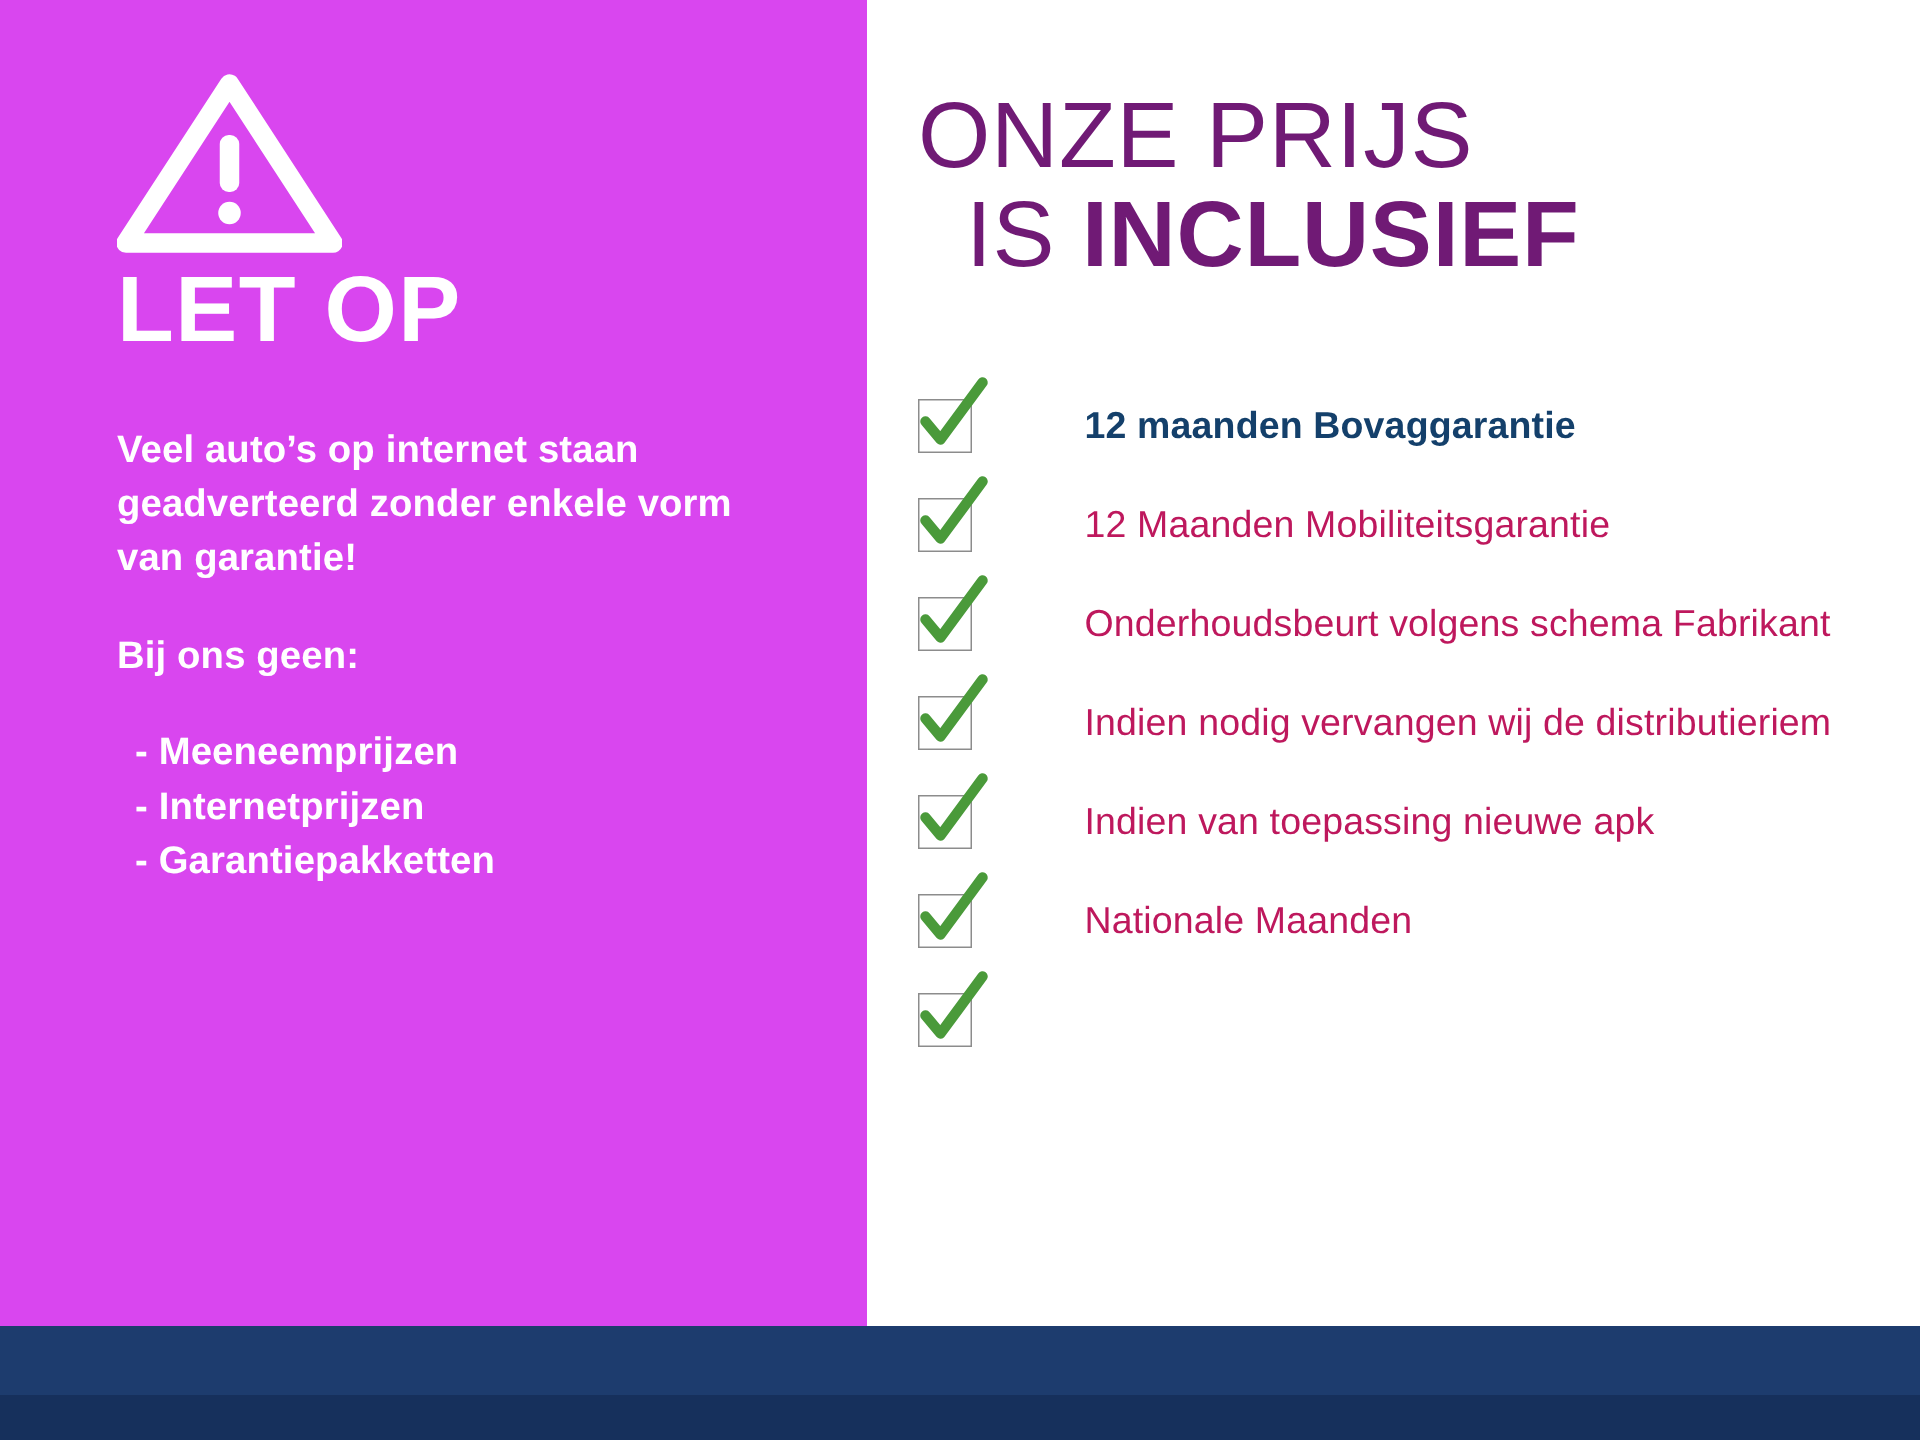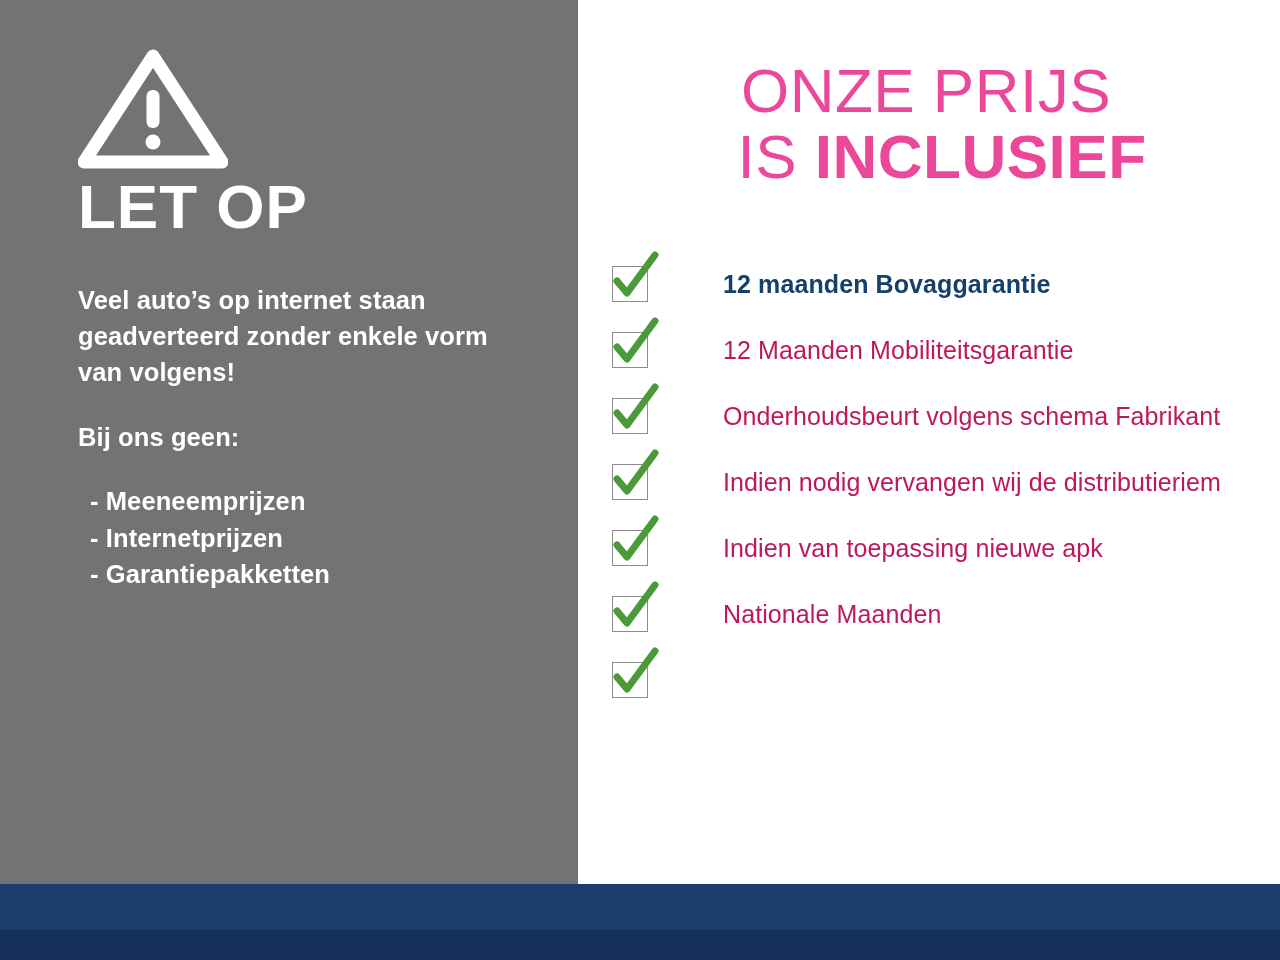--- a/index.html
+++ b/index.html
@@ -24,21 +24,21 @@
     display: flex;
     flex-direction: row;
     width: 1280px;
     height: 884px;
   }
 
   
   .left-panel {
     width: 578px;
     height: 884px;
-    background: #737373;
+    background: #d946ef;
     box-sizing: border-box;
     padding: 40px 56px 0 78px;
     color: #ffffff;
   }
   .warn-icon {
     width: 150px;
     height: 122px;
     margin-top: 8px;
     margin-bottom: 6px;
     display: block;
@@ -77,24 +77,23 @@
 
   
   .right-panel {
     width: 702px;
     height: 884px;
     background: #ffffff;
     box-sizing: border-box;
     padding: 58px 40px 0 34px;
   }
   .headline {
-    color: #ec4899;
+    color: #701a75;
     line-height: 1.06;
     margin: 0 0 62px 0;
-    text-align: center;
   }
   .headline .line1 {
     display: block;
     font-size: 62px;
     font-weight: normal;
     letter-spacing: 0.5px;
   }
   .headline .line2 {
     display: block;
     font-size: 62px;
@@ -169,21 +168,21 @@
     <div class="left-panel">
 
       <svg class="warn-icon" viewBox="0 0 150 122" aria-hidden="true">
         <path d="M75 8 L144 114 L6 114 Z" fill="none" stroke="#ffffff" stroke-width="13" stroke-linejoin="round"></path>
         <rect x="68.5" y="42" width="13" height="38" rx="6" fill="#ffffff"></rect>
         <circle cx="75" cy="94" r="7.5" fill="#ffffff"></circle>
       </svg>
 
       <h1 class="let-op">LET OP</h1>
 
-      <p class="left-para">Veel auto’s op internet staan geadverteerd zonder enkele vorm van volgens!</p>
+      <p class="left-para">Veel auto’s op internet staan geadverteerd zonder enkele vorm van garantie!</p>
       <p class="left-para tight">Bij ons geen:</p>
 
       <ul class="bullets">
         <li>- Meeneemprijzen</li>
         <li>- Internetprijzen</li>
         <li>- Garantiepakketten</li>
       </ul>
     </div>
 
     <div class="right-panel">

